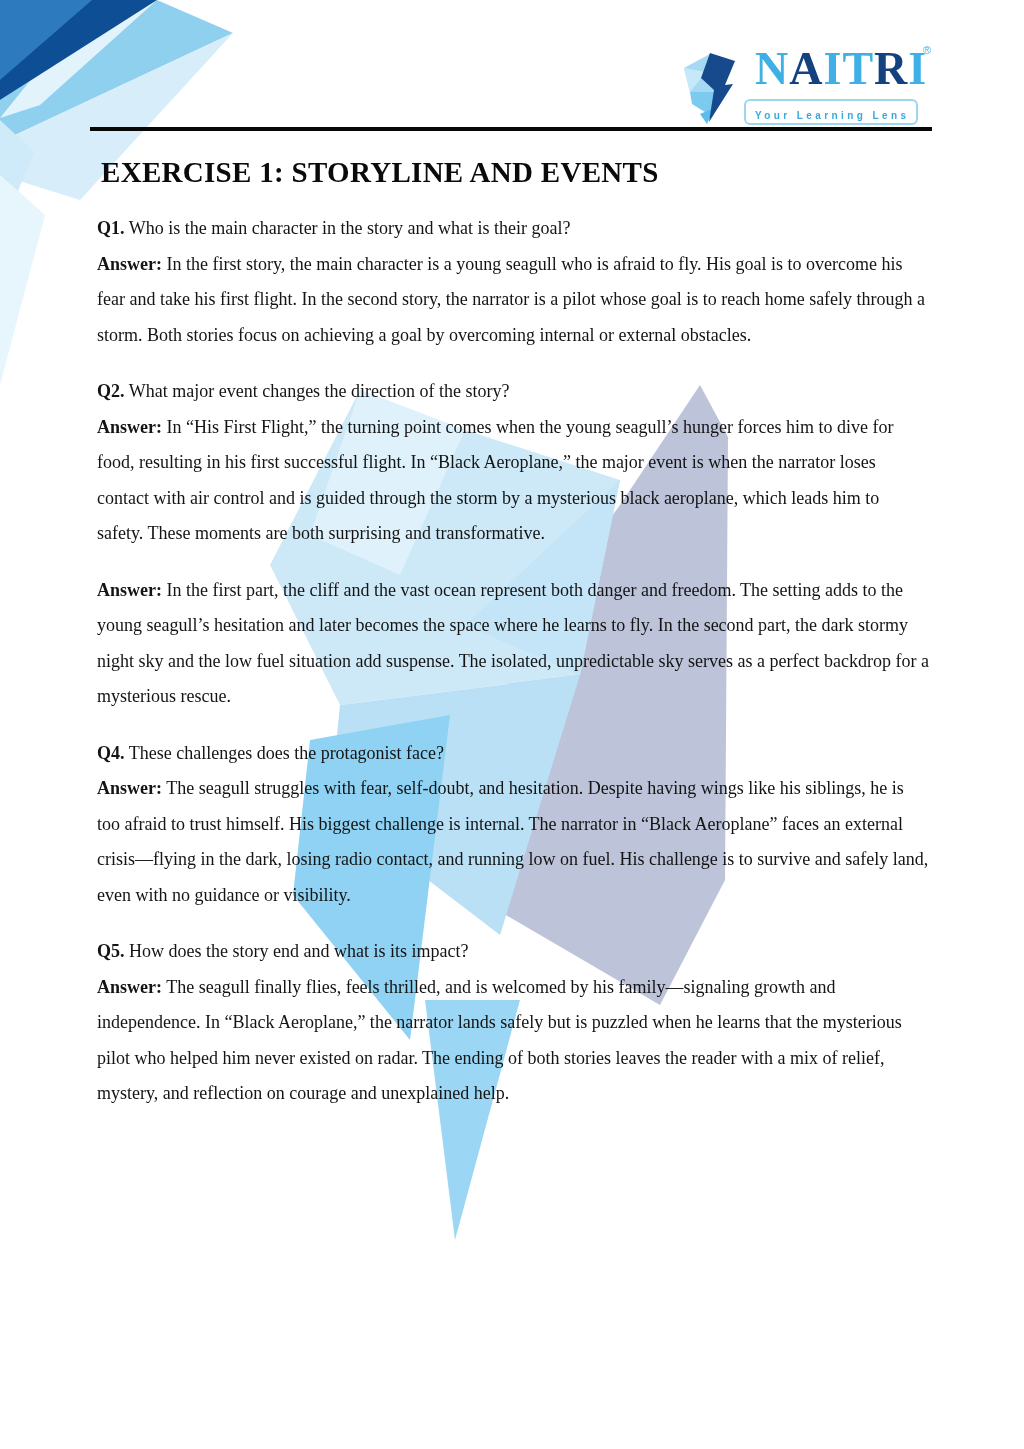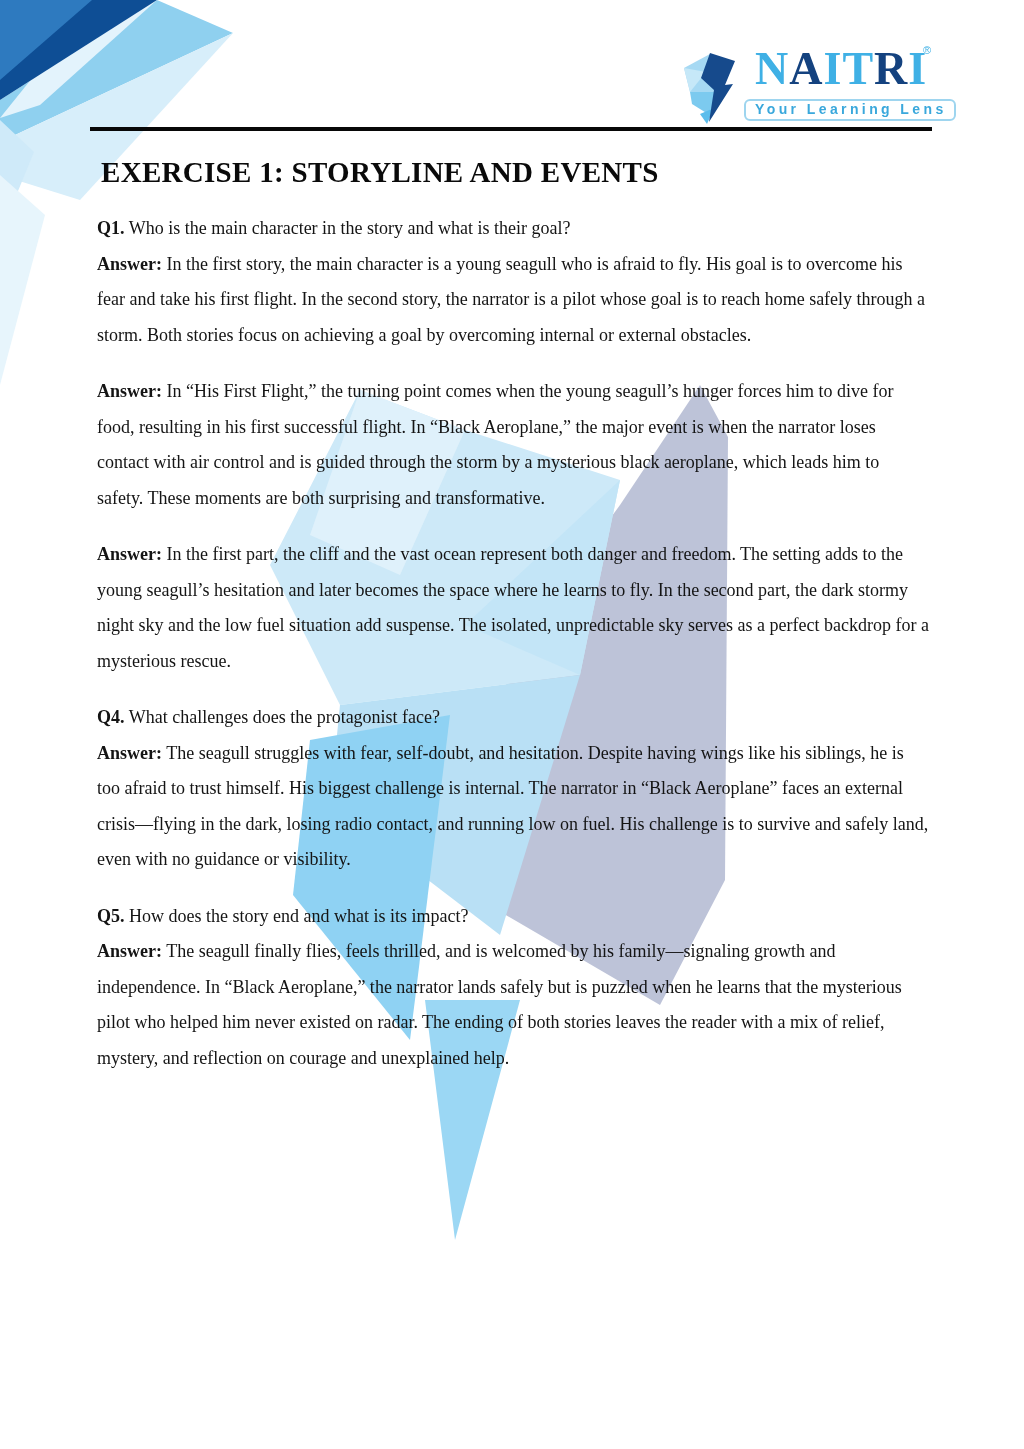--- a/index.html
+++ b/index.html
@@ -26,23 +26,23 @@
   .wordmark .light{color:#3fb0e5;}
   .wordmark .dark{color:#14427f;}
   .reg-mark{
     position:absolute;left:243px;top:-2px;
     font-family:"Liberation Sans",sans-serif;
     font-size:11px;color:#3fb0e5;
   }
   .tagline{
     position:absolute;left:64px;top:53px;
     font-family:"Liberation Sans",sans-serif;
-    font-size:14px;font-weight:bold;letter-spacing:3.4px;
+    font-size:10px;font-weight:bold;letter-spacing:3.4px;
     color:#3aa8dc;border:2px solid #9ed5ef;border-radius:6px;
-    padding:0 7px 2px 9px;white-space:nowrap;background:rgba(255,255,255,.75);
+    padding:9px 7px 2px 9px;white-space:nowrap;background:rgba(255,255,255,.75);
   }
   .rule{
     position:absolute;left:90px;top:127px;width:842px;height:4px;
     background:#070707;z-index:2;
   }
   
   .content{position:absolute;left:97px;top:156px;width:833px;z-index:2;}
   .page-title{
     font-family:"Liberation Serif",serif;
     font-size:29px;font-weight:bold;color:#0a0a0a;
@@ -94,29 +94,30 @@
 
   <div class="content">
     <h1 class="page-title">EXERCISE 1: STORYLINE AND EVENTS</h1>
 
     <section class="qa">
       <p><span class="lbl">Q1.</span> <span>Who is the main character in the story and what is their goal?</span></p>
       <p><span class="lbl">Answer:</span> <span>In the first story, the main character is a young seagull who is afraid to fly. His goal is to overcome his fear and take his first flight. In the second story, the narrator is a pilot whose goal is to reach home safely through a storm. Both stories focus on achieving a goal by overcoming internal or external obstacles.</span></p>
     </section>
 
     <section class="qa">
+      <p><span class="lbl">Q2.</span> <span>What major event changes the direction of the story?</span></p>
       <p><span class="lbl">Answer:</span> <span>In “His First Flight,” the turning point comes when the young seagull’s hunger forces him to dive for food, resulting in his first successful flight. In “Black Aeroplane,” the major event is when the narrator loses contact with air control and is guided through the storm by a mysterious black aeroplane, which leads him to safety. These moments are both surprising and transformative.</span></p>
     </section>
 
     <section class="qa">
       <p><span class="lbl">Answer:</span> <span>In the first part, the cliff and the vast ocean represent both danger and freedom. The setting adds to the young seagull’s hesitation and later becomes the space where he learns to fly. In the second part, the dark stormy night sky and the low fuel situation add suspense. The isolated, unpredictable sky serves as a perfect backdrop for a mysterious rescue.</span></p>
     </section>
 
     <section class="qa">
-      <p><span class="lbl">Q4.</span> <span>What challenges does the protagonist face?</span></p>
+      <p><span class="lbl">Q4.</span> <span>These challenges does the protagonist face?</span></p>
       <p><span class="lbl">Answer:</span> <span>The seagull struggles with fear, self-doubt, and hesitation. Despite having wings like his siblings, he is too afraid to trust himself. His biggest challenge is internal. The narrator in “Black Aeroplane” faces an external crisis—flying in the dark, losing radio contact, and running low on fuel. His challenge is to survive and safely land, even with no guidance or visibility.</span></p>
     </section>
 
     <section class="qa">
       <p><span class="lbl">Q5.</span> <span>How does the story end and what is its impact?</span></p>
       <p><span class="lbl">Answer:</span> <span>The seagull finally flies, feels thrilled, and is welcomed by his family—signaling growth and independence. In “Black Aeroplane,” the narrator lands safely but is puzzled when he learns that the mysterious pilot who helped him never existed on radar. The ending of both stories leaves the reader with a mix of relief, mystery, and reflection on courage and unexplained help.</span></p>
     </section>
   </div>
 
 </div>

